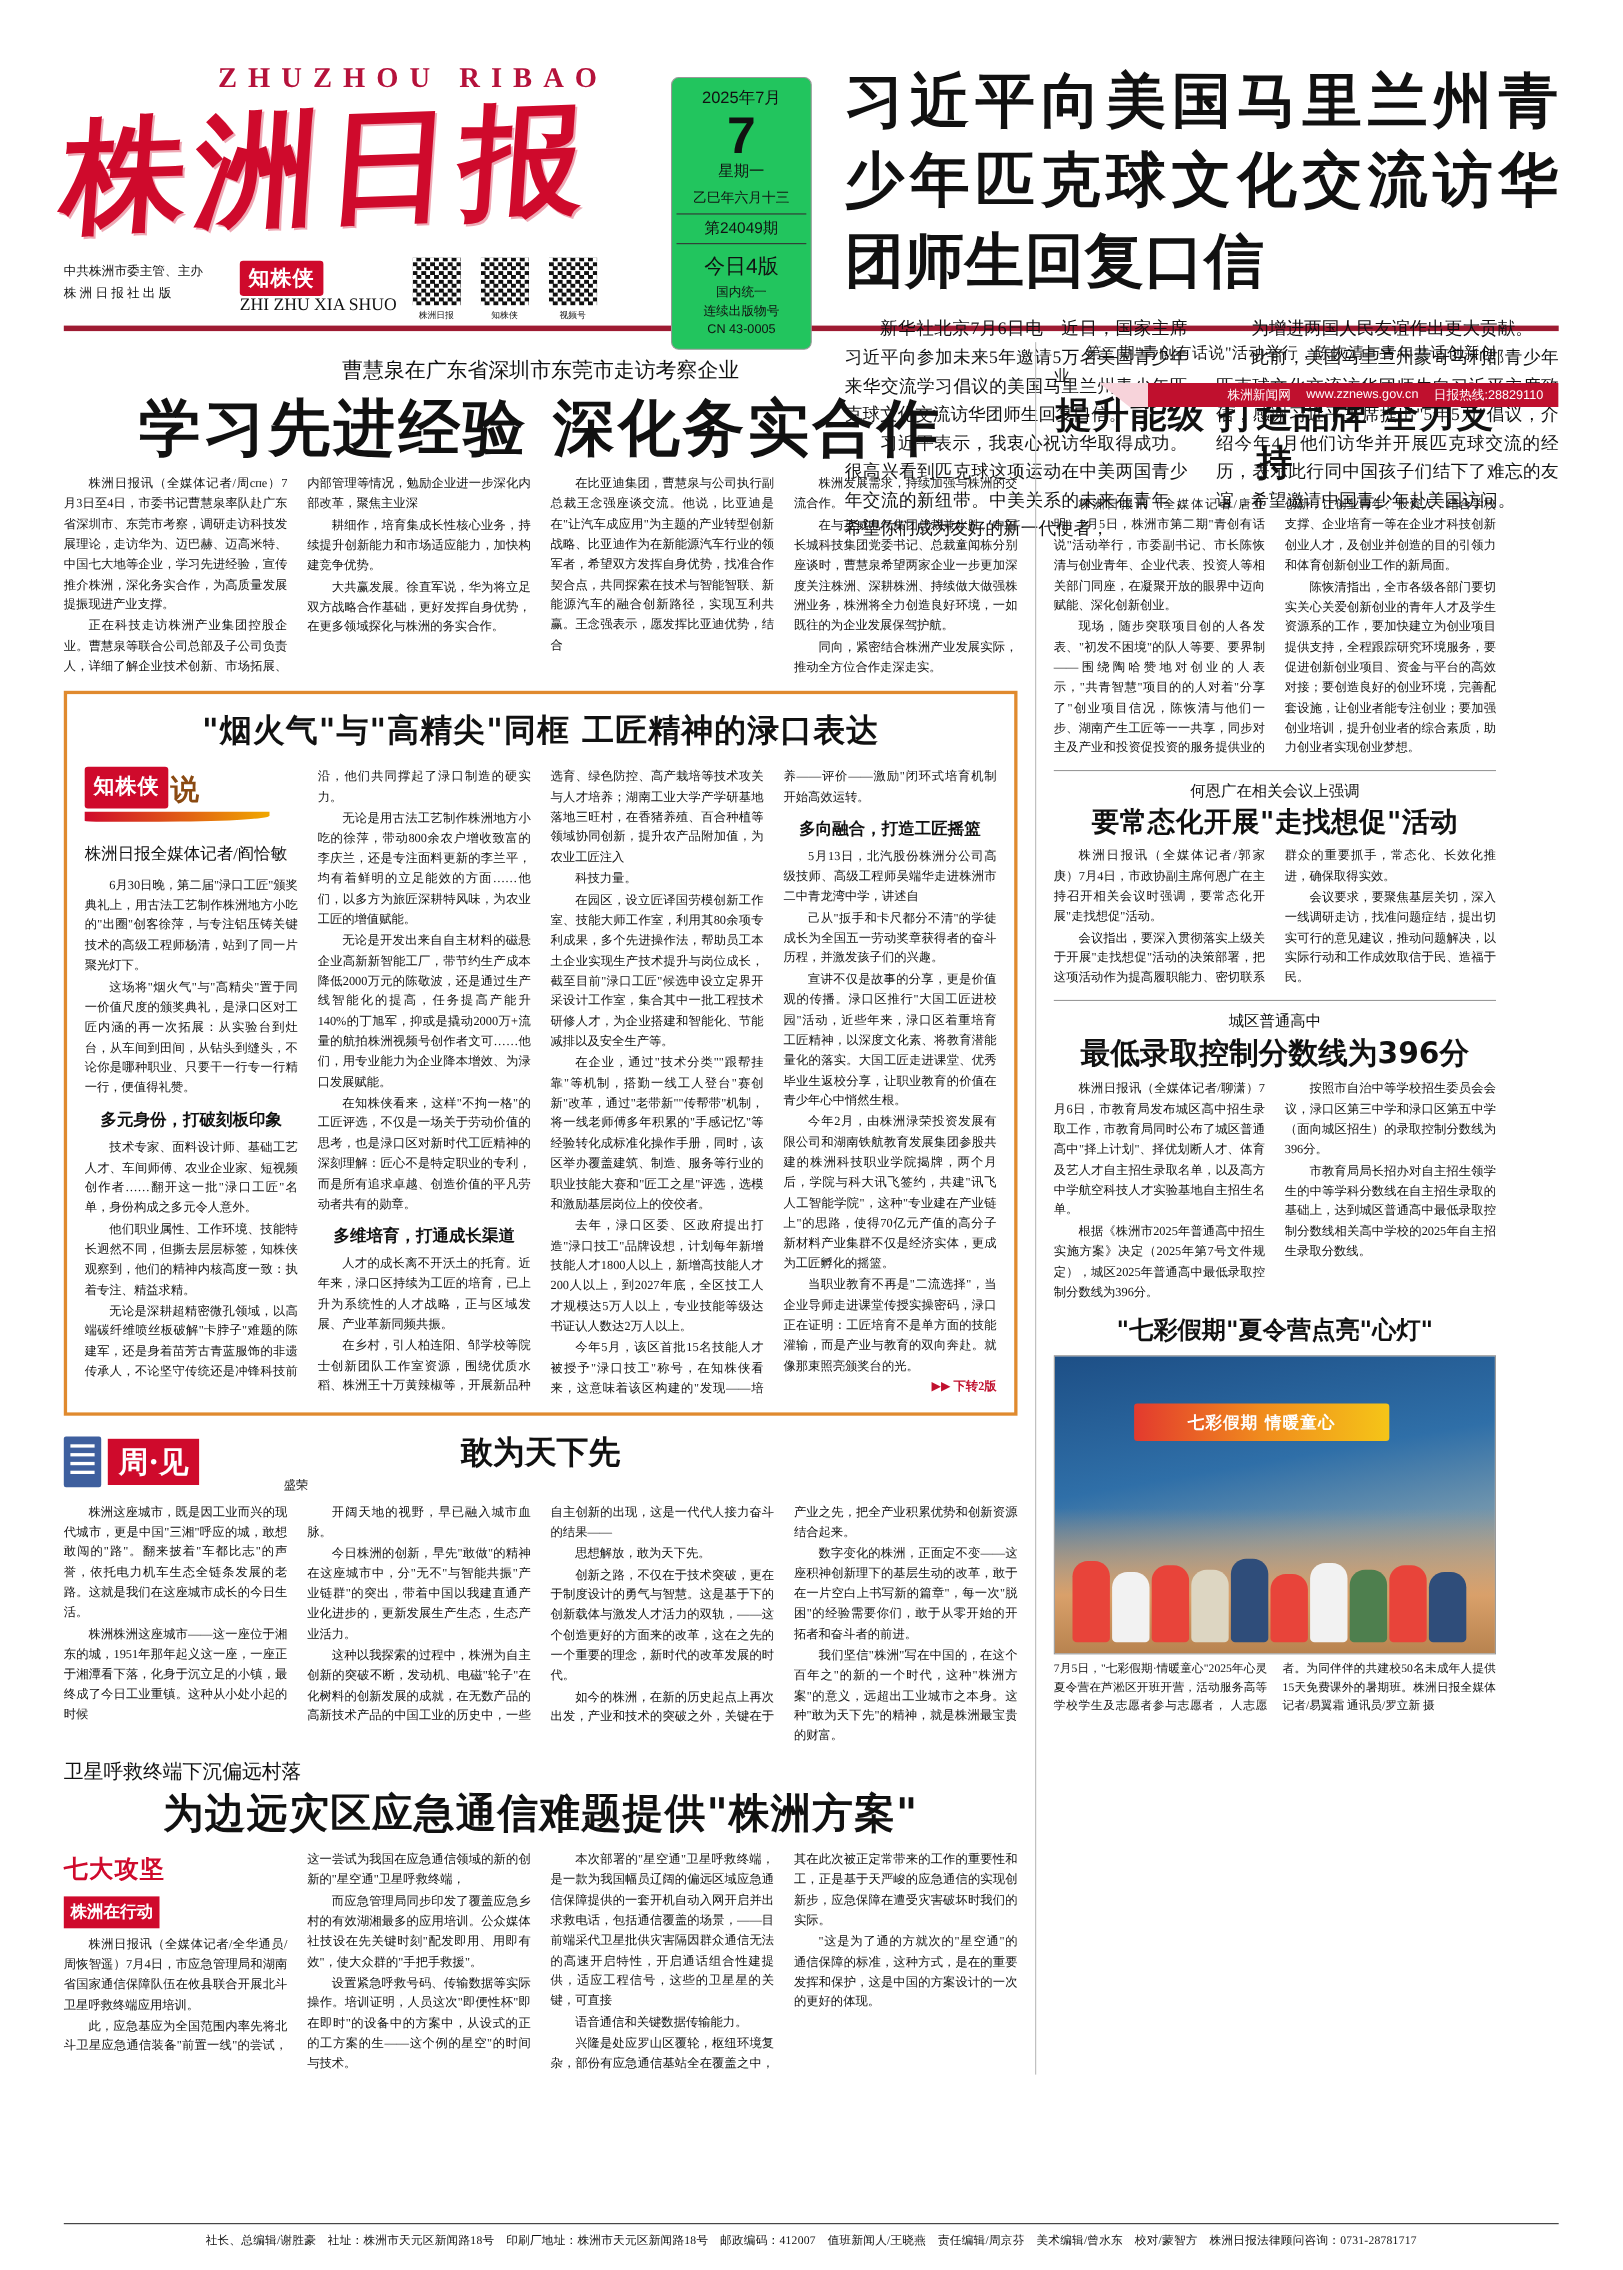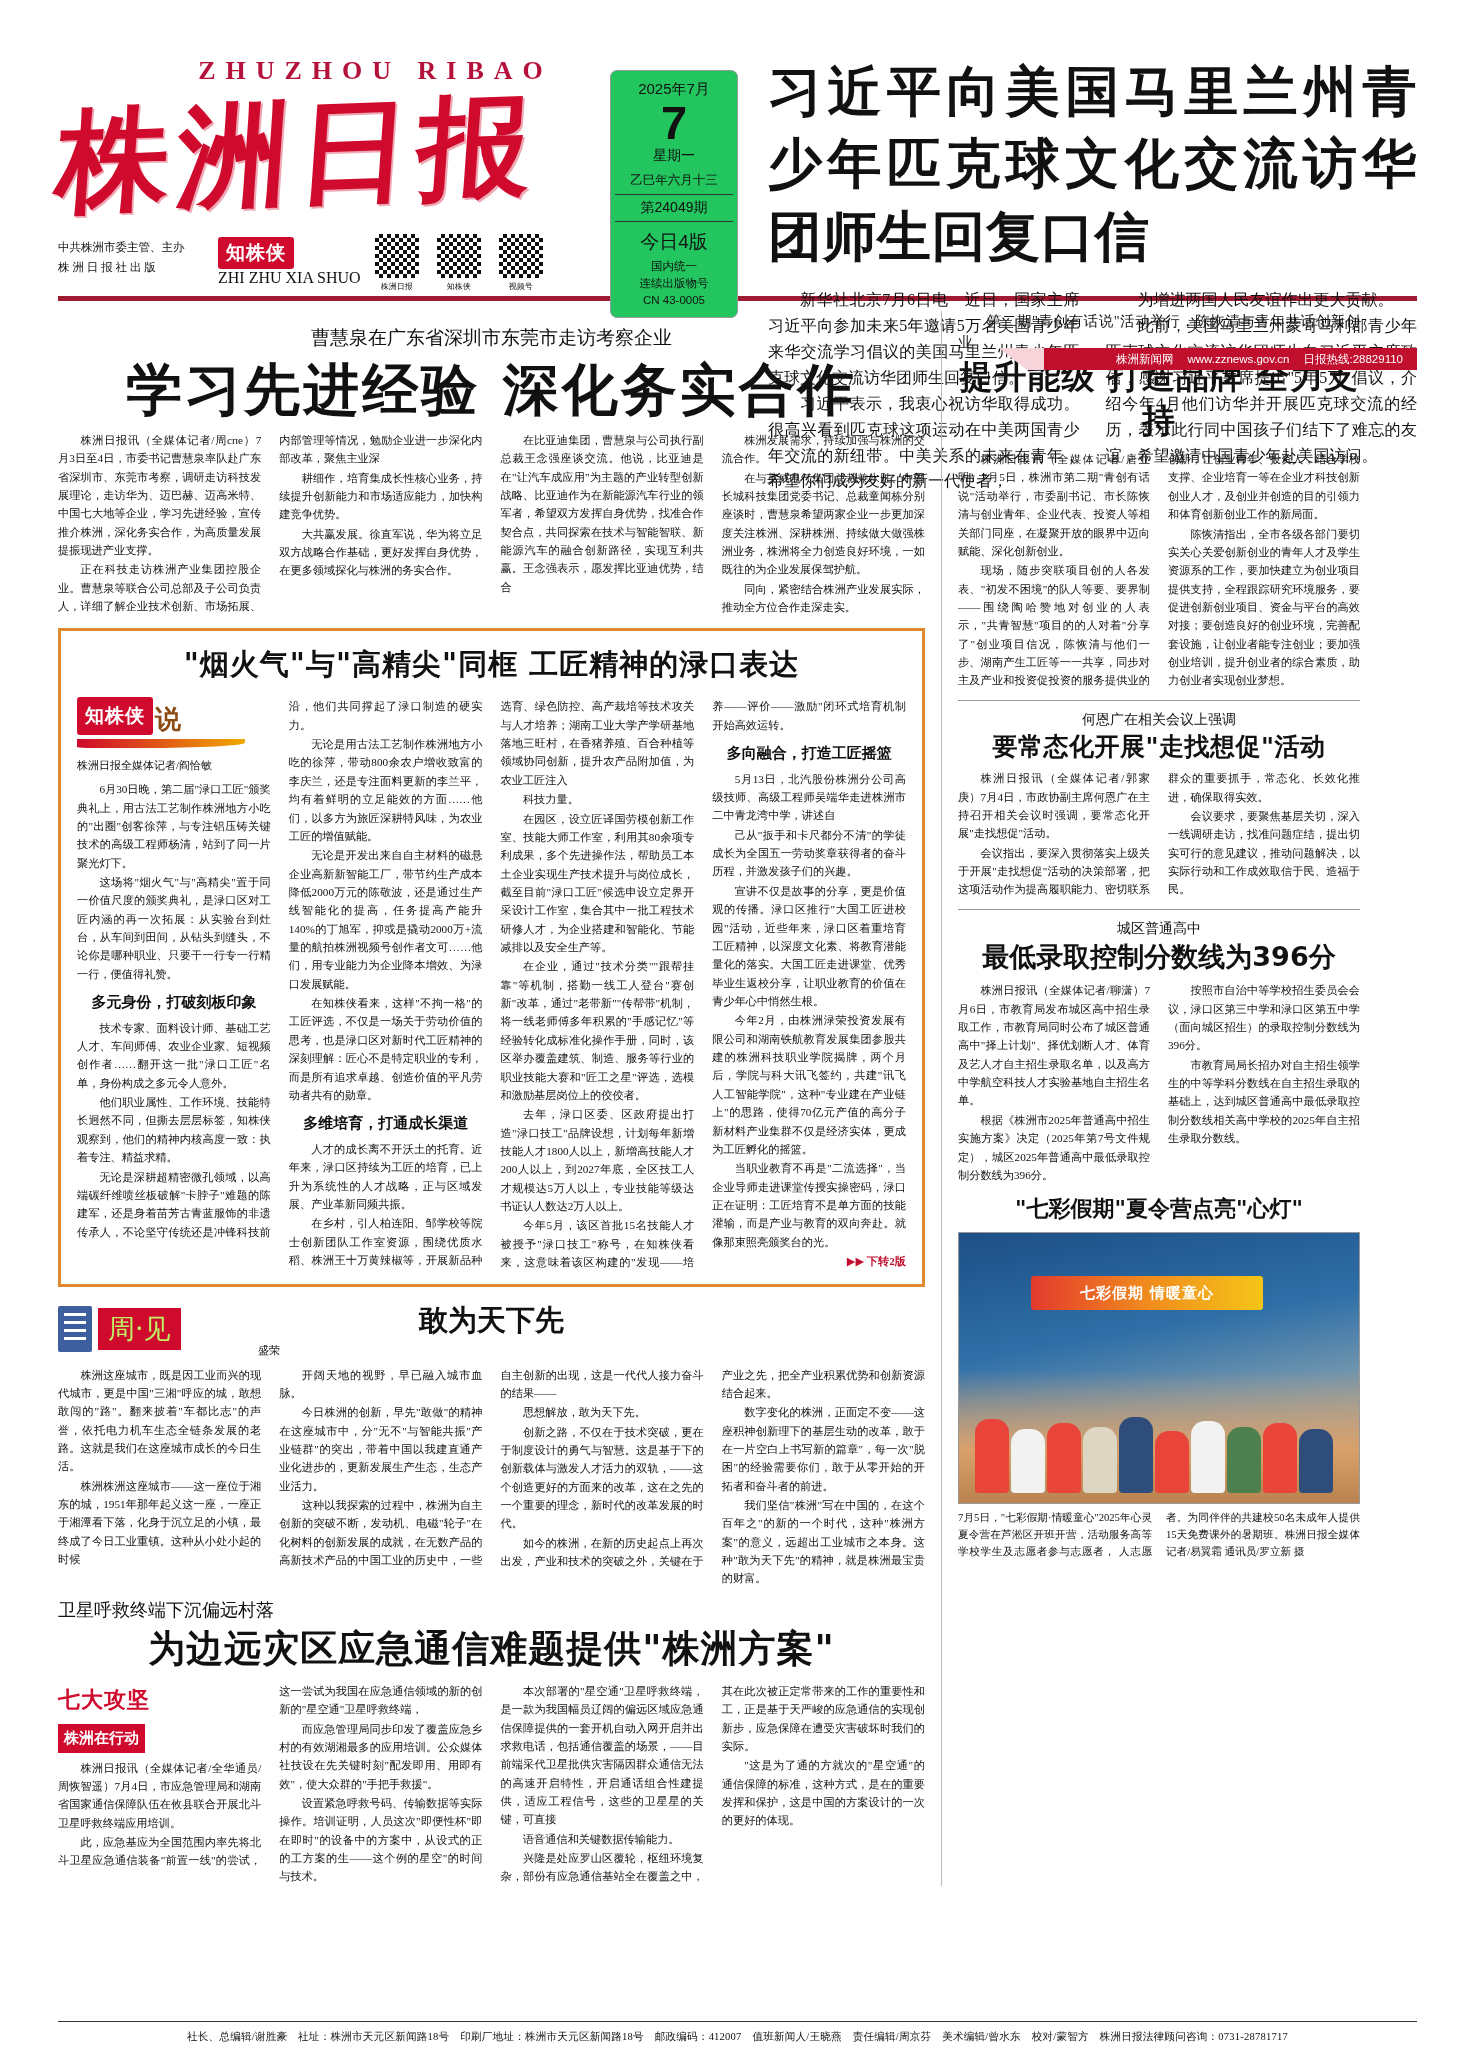--- a/index.html
+++ b/index.html
@@ -110,29 +110,29 @@
     display: inline-block; background: #cf0a2c; color: #fff; font-weight: 700;
     font-size: 19px; padding: 3px 8px; font-family: "DejaVu Sans", sans-serif;
     border-radius: 3px; letter-spacing: 1px;
   }
   .zzx-shuo {
     display: inline-block; color: #8a4a12; font-weight: 700; font-size: 26px;
     font-family: "DejaVu Serif", serif; vertical-align: middle; margin-left: 2px;
   }
   .zzx-swoosh { height: 9px; background: linear-gradient(90deg,#cf0a2c,#f0a800); 
                 border-radius: 0 0 60% 10%; margin-top: -2px; }
-  .byline { font-size: 11px; margin: 8px 0 6px; }
+  .byline { font-size: 15px; margin: 18px 0 6px; }
 
   
   .week-row { display: flex; align-items: center; margin-top: 14px; }
   .week-logo { display: flex; align-items: center; gap: 6px; width: 200px; }
   .week-icon { width: 34px; height: 46px; background: #3e5f9e; position: relative; border-radius: 2px; }
   .week-icon::after { content:""; position:absolute; left:6px; top:7px; right:6px; height:3px;
     background:#fff; box-shadow: 0 8px 0 #fff, 0 16px 0 #fff, 0 24px 0 #fff; }
-  .week-txt { background: #cf0a2c; color: #bef264; font-weight: 400; font-size: 27px;
+  .week-txt { background: #cf0a2c; color: #ffffff; font-weight: 700; font-size: 27px;
     padding: 3px 10px; font-family: "DejaVu Serif", serif; position: relative; }
   .week-head { flex: 1; text-align: center; font-family: "DejaVu Serif", serif;
     font-weight: 700; font-size: 29px; }
   .week-author { text-align: left; font-size: 11px; margin-top: 2px; }
 
   
   .sat-shoulder { font-size: 18px; padding: 10px 0 2px; }
   .sat-head { text-align: center; font-family: "DejaVu Sans", sans-serif;
     font-weight: 700; font-size: 37px; letter-spacing: 1px; padding-bottom: 8px; }
   .attack-logo { display:flex; align-items:center; gap:4px; margin-bottom: 6px; }

